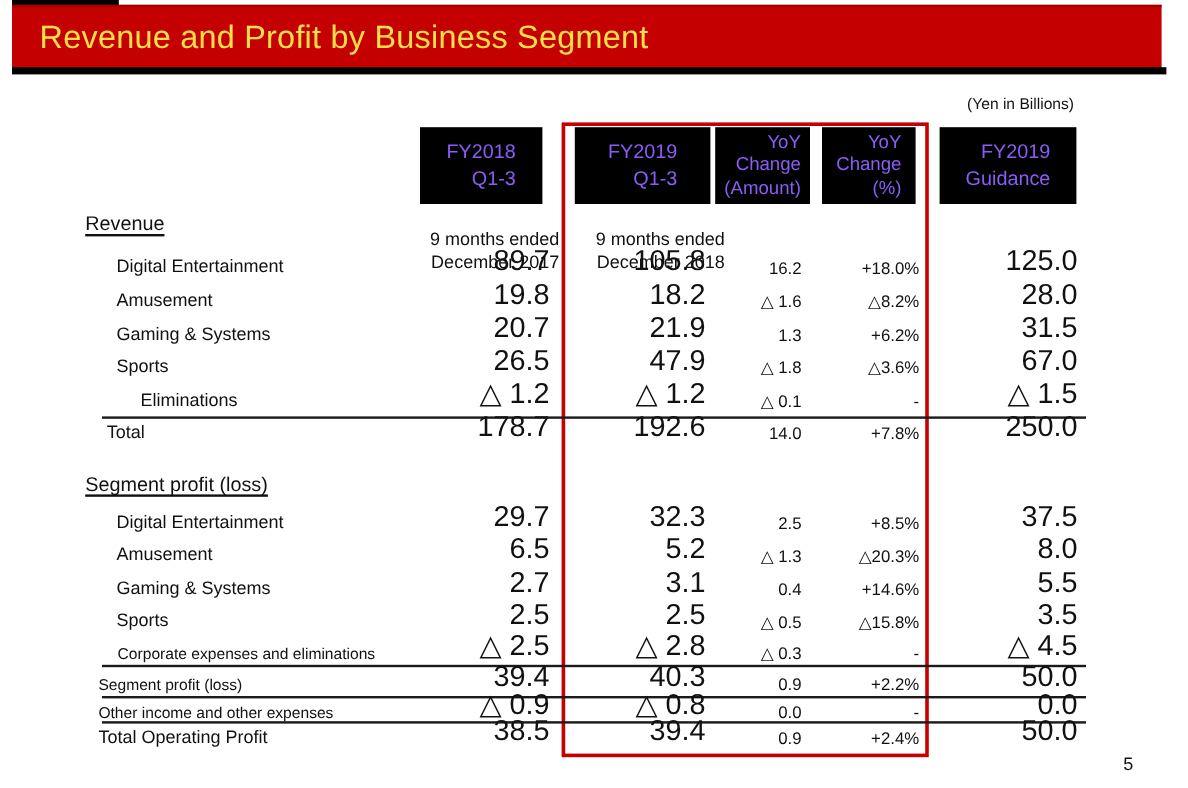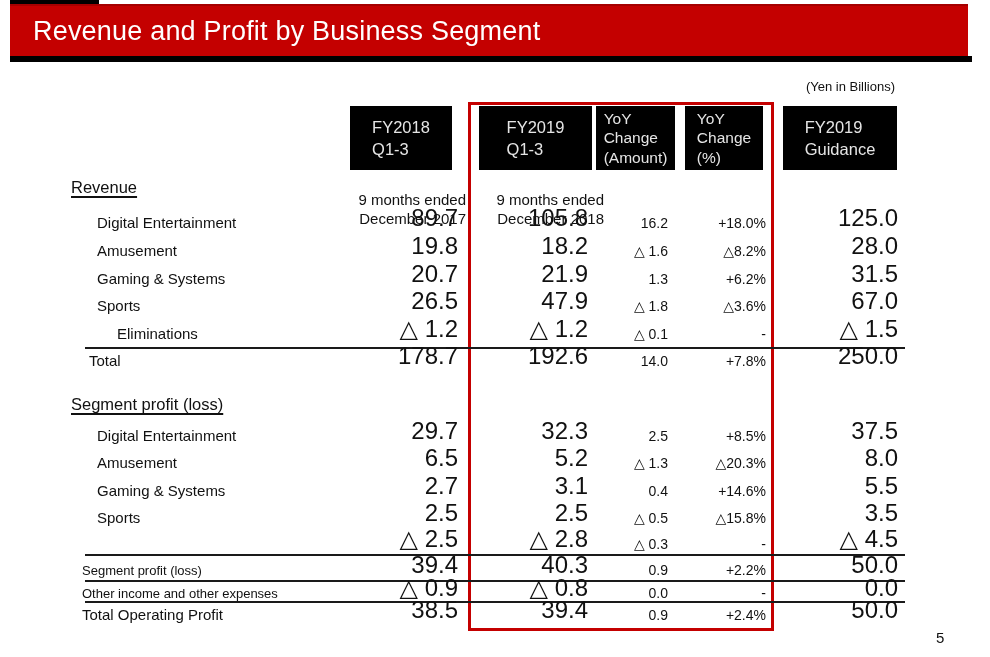--- a/index.html
+++ b/index.html
@@ -5,29 +5,29 @@
   html,body{margin:0;padding:0;background:#fff;}
   .slide{
     position:relative;width:990px;height:657px;background:#ffffff;overflow:hidden;
     font-family:"Liberation Sans","DejaVu Sans",sans-serif;color:#111;
   }
   
   .title-corner{position:absolute;left:10px;top:0;width:89px;height:7px;background:#000;}
   .title-bar{position:absolute;left:10px;top:4px;width:958px;height:52px;background:#c40000;border-top:2px solid #a50000;}
   .title-bar .title-text{
     position:absolute;left:23px;top:0;height:50px;line-height:50px;
-    color:#ffffff;font-size:27px;letter-spacing:0.2px;white-space:nowrap;
+    color:#fde047;font-size:27px;letter-spacing:0.2px;white-space:nowrap;
   }
   .title-underline{position:absolute;left:10px;top:56px;width:962px;height:6px;background:#000;}
   
   .unit-note{position:absolute;right:95px;top:79px;font-size:13px;}
   .page-number{position:absolute;left:936px;top:629px;font-size:15px;}
   
-  .hdr-box{position:absolute;top:106px;height:64px;background:#000;color:#e5e5e5;
-    display:flex;align-items:center;justify-content:center;text-align:left;}
+  .hdr-box{position:absolute;top:106px;height:64px;background:#000;color:#8b5cf6;
+    display:flex;align-items:center;justify-content:center;text-align:right;}
   .hdr-box .pre{white-space:pre-line;}
   .hb-2line{font-size:16.5px;line-height:22px;}
   .hb-3line{font-size:15.5px;line-height:19.5px;}
   .hdr-fy2018{left:350px;width:102px;}
   .hdr-fy2019{left:479px;width:113px;}
   .hdr-yoy-amount{left:596px;width:79px;}
   .hdr-yoy-pct{left:685px;width:78px;}
   .hdr-guidance{left:783px;width:114px;}
   
   .hdr-sub{position:absolute;top:191px;font-size:15px;line-height:1.25;text-align:right;white-space:pre-line;}
@@ -187,20 +187,21 @@
       </div>
       <div class="row" style="top: 501px;">
         <div class="lbl" style="left: 97px; font-size: 15px;">Sports</div>
         <div class="cell c1 big">2.5</div>
         <div class="cell c2 big">2.5</div>
         <div class="cell c3 sm">△ 0.5</div>
         <div class="cell c4 sm">△15.8%</div>
         <div class="cell c5 big">3.5</div>
       </div>
       <div class="row" style="top: 527px;">
+        <div class="lbl" style="left: 98px; font-size: 13px;">Corporate expenses and eliminations</div>
         <div class="cell c1 big">△ 2.5</div>
         <div class="cell c2 big">△ 2.8</div>
         <div class="cell c3 sm">△ 0.3</div>
         <div class="cell c4 sm">-</div>
         <div class="cell c5 big">△ 4.5</div>
       </div>
       <div class="row" style="top: 553px;">
         <div class="lbl" style="left: 82px; font-size: 13px;">Segment profit (loss)</div>
         <div class="cell c1 big">39.4</div>
         <div class="cell c2 big">40.3</div>

